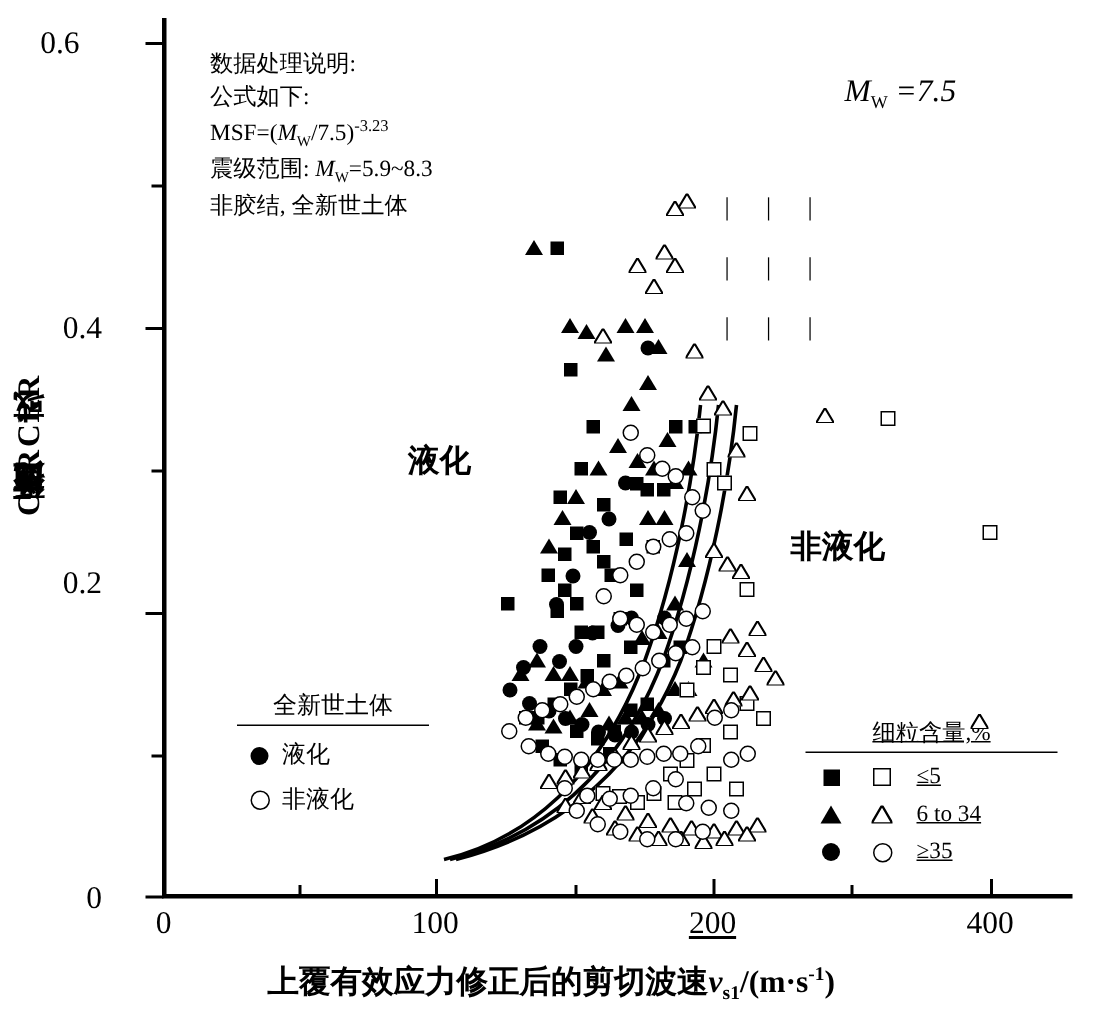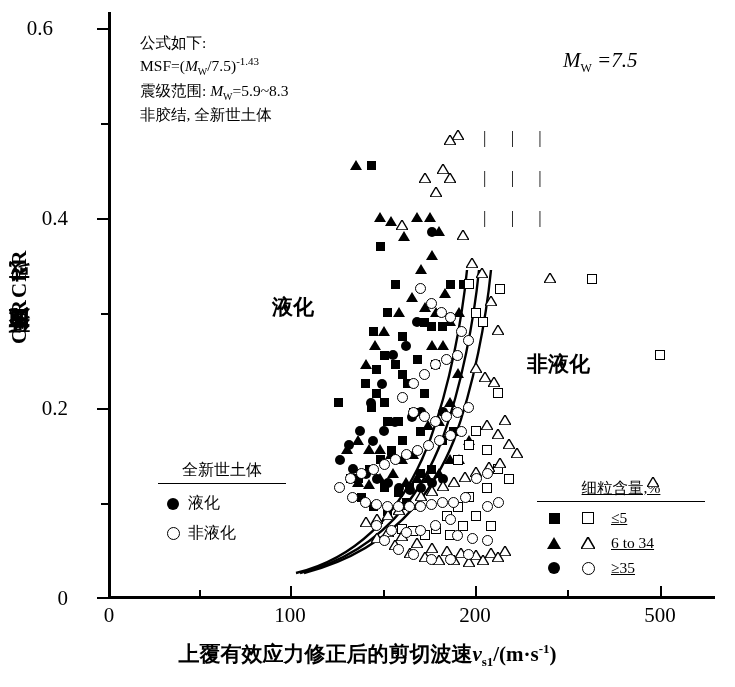--- a/index.html
+++ b/index.html
@@ -75,27 +75,27 @@
 </style>
 </head>
 <body>
 
 <div id="root">
 
   <div class="ylabel">循环剪应力比CSR或CRR</div>
 
   <div class="ytick-label" style="left:7px; top:16px;">0.6</div>
   <div class="ytick-label" style="left:22px; top:206px;">0.4</div>
-  <div class="ytick-label" style="left:22px; top:396px;">0.2</div>
+  <div class="ytick-label" style="left:22px; top:376px;">0.2</div>
   <div class="ytick-label" style="left:22px; top:586px;">0</div>
 
   <div class="xtick-label" style="left:84px; top:603px;">0</div>
   <div class="xtick-label" style="left:265px; top:603px;">100</div>
-  <div class="xtick-label" style="left:450px; top:603px;">200</div>
-  <div class="xtick-label" style="left:635px; top:603px;">500</div>
+  <div class="xtick-label" style="left:450px; top:603px;text-decoration:underline;">200</div>
+  <div class="xtick-label" style="left:635px; top:603px;">400</div>
 
   <div class="xlabel">
     上覆有效应力修正后的剪切波速<i>v</i><sub style="font-size:13px;">s1</sub>/(m·s<sup style="font-size:13px;">-1</sup>)
   </div>
 
   <div class="axis-line" style="left:108px; top:12px; width:2.5px; height:586px;"></div>
   <div class="axis-line" style="left:108px; top:596px; width:607px; height:2.5px;"></div>
 
   <div class="tick" style="left:97px; top:28px; width:12px; height:2px;"></div>
   <div class="tick" style="left:97px; top:218px; width:12px; height:2px;"></div>
@@ -108,22 +108,23 @@
 
   <div class="tick" style="left:108px; top:586px; width:2px; height:12px;"></div>
   <div class="tick" style="left:290px; top:586px; width:2px; height:12px;"></div>
   <div class="tick" style="left:475px; top:586px; width:2px; height:12px;"></div>
   <div class="tick" style="left:660px; top:586px; width:2px; height:12px;"></div>
   <div class="tick" style="left:199px; top:590px; width:2px; height:8px;"></div>
   <div class="tick" style="left:383px; top:590px; width:2px; height:8px;"></div>
   <div class="tick" style="left:567px; top:590px; width:2px; height:8px;"></div>
 
   <div class="note" style="left:140px; top:32px;">
+    <div>数据处理说明:</div>
     <div>公式如下:</div>
-    <div>MSF=(<i>M</i><sub style="font-size:10px;">W</sub>/7.5)<sup style="font-size:11px;">-1.43</sup></div>
+    <div>MSF=(<i>M</i><sub style="font-size:10px;">W</sub>/7.5)<sup style="font-size:11px;">-3.23</sup></div>
     <div>震级范围: <i>M</i><sub style="font-size:10px;">W</sub>=5.9~8.3</div>
     <div>非胶结, 全新世土体</div>
   </div>
 
   <div class="mw" style="left:563px; top:48px;">
     <i>M</i><sub>W</sub> =7.5
   </div>
 
   <div class="tickmarks" style="left:483px; top:128px;">| | |</div>
   <div class="tickmarks" style="left:483px; top:168px;">| | |</div>

